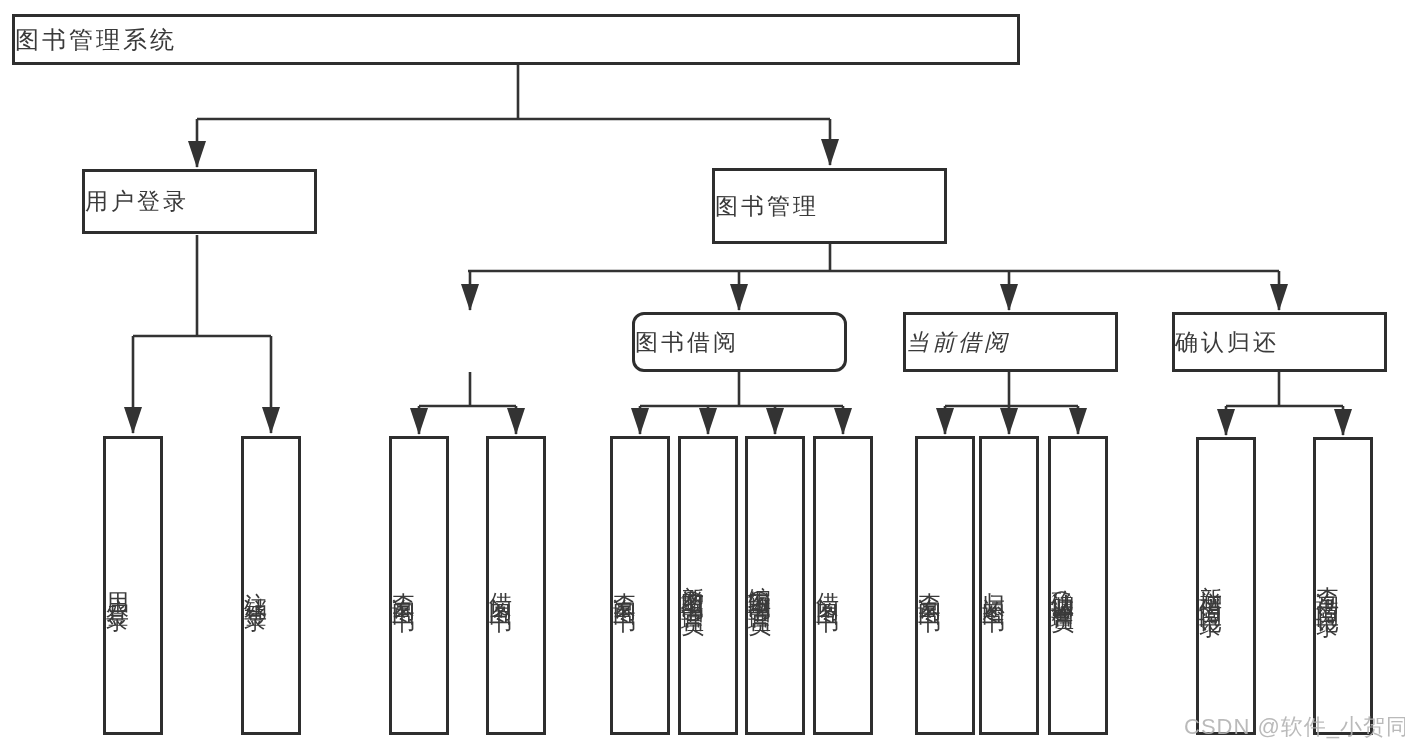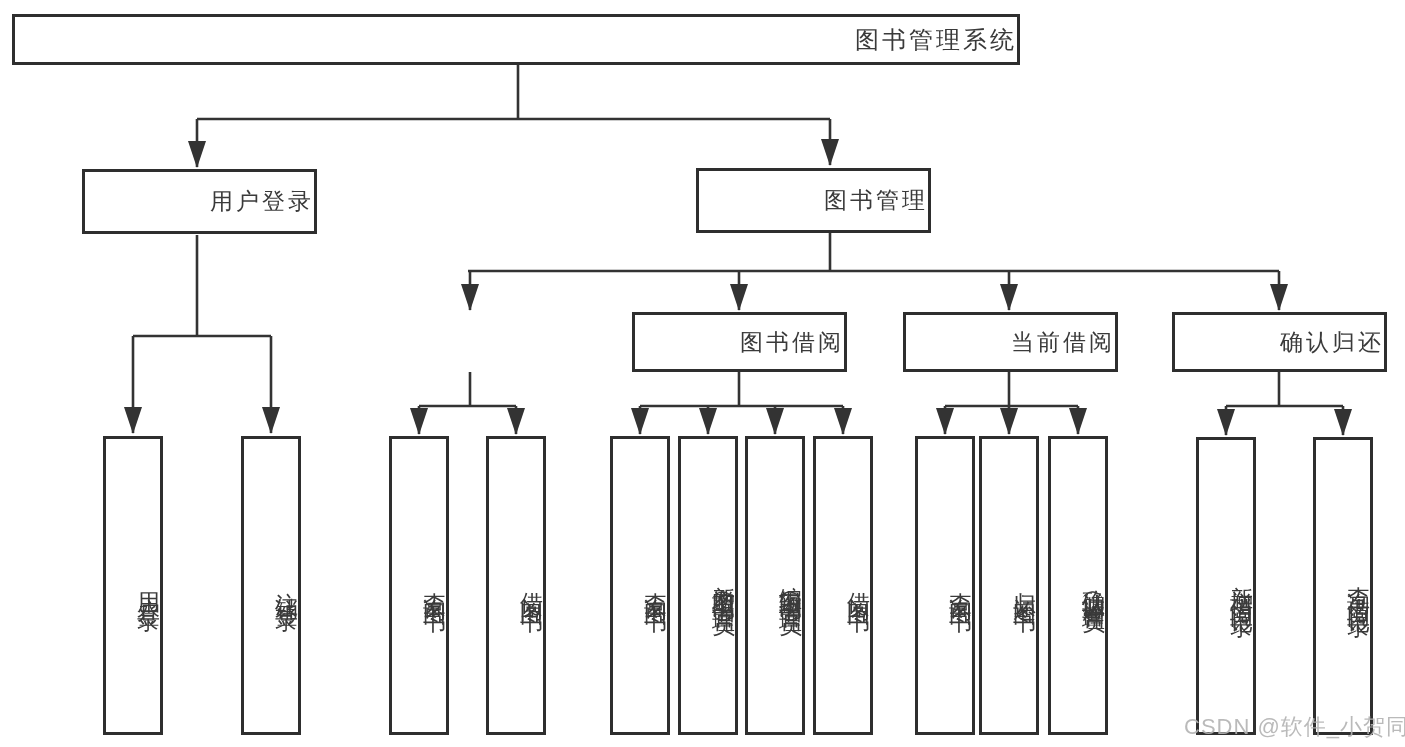--- a/index.html
+++ b/index.html
@@ -18,21 +18,21 @@
     z-index: 1;
   }
   #connectors .cl { stroke: #333333; stroke-width: 2.6; fill: none; }
   .box {
     position: absolute;
     box-sizing: border-box;
     border: 3px solid #2e2e2e;
     background: #ffffff;
     display: flex;
     align-items: center;
-    justify-content: flex-end;
+    justify-content: flex-start;
     color: #3a3a3a;
     z-index: 2;
   }
   .hlabel {
     font-size: 23px;
     letter-spacing: 3px;
     white-space: nowrap;
   }
   .root-label { font-size: 24px; }
   .vlabel {
@@ -108,28 +108,28 @@
     <path class="cl" d="M1343 406 V 435" marker-end="url(#arw)"></path>
   </svg>
 
   <div class="box" style="left:12px; top:14px; width:1008px; height:51px;">
     <span class="hlabel root-label">图书管理系统</span>
   </div>
 
   <div class="box" style="left:82px; top:169px; width:235px; height:65px;">
     <span class="hlabel">用户登录</span>
   </div>
-  <div class="box" style="left:696px; top:168px; width:235px; height:65px;">
+  <div class="box" style="left:712px; top:168px; width:235px; height:76px;">
     <span class="hlabel">图书管理</span>
   </div>
 
-  <div class="box" style="left:632px; top:312px; width:215px; height:60px;">
+  <div class="box" style="left:632px; top:312px; width:215px; height:60px;border-radius:12px;">
     <span class="hlabel">图书借阅</span>
   </div>
-  <div class="box" style="left:903px; top:312px; width:215px; height:60px;">
+  <div class="box" style="left:903px; top:312px; width:215px; height:60px;font-style:italic;">
     <span class="hlabel">当前借阅</span>
   </div>
   <div class="box" style="left:1172px; top:312px; width:215px; height:60px;">
     <span class="hlabel">确认归还</span>
   </div>
 
   <div class="box" style="left:103px; top:436px; width:60px; height:299px;">
     <span class="vlabel">用户登录</span>
   </div>
   <div class="box" style="left:241px; top:436px; width:60px; height:299px;">

